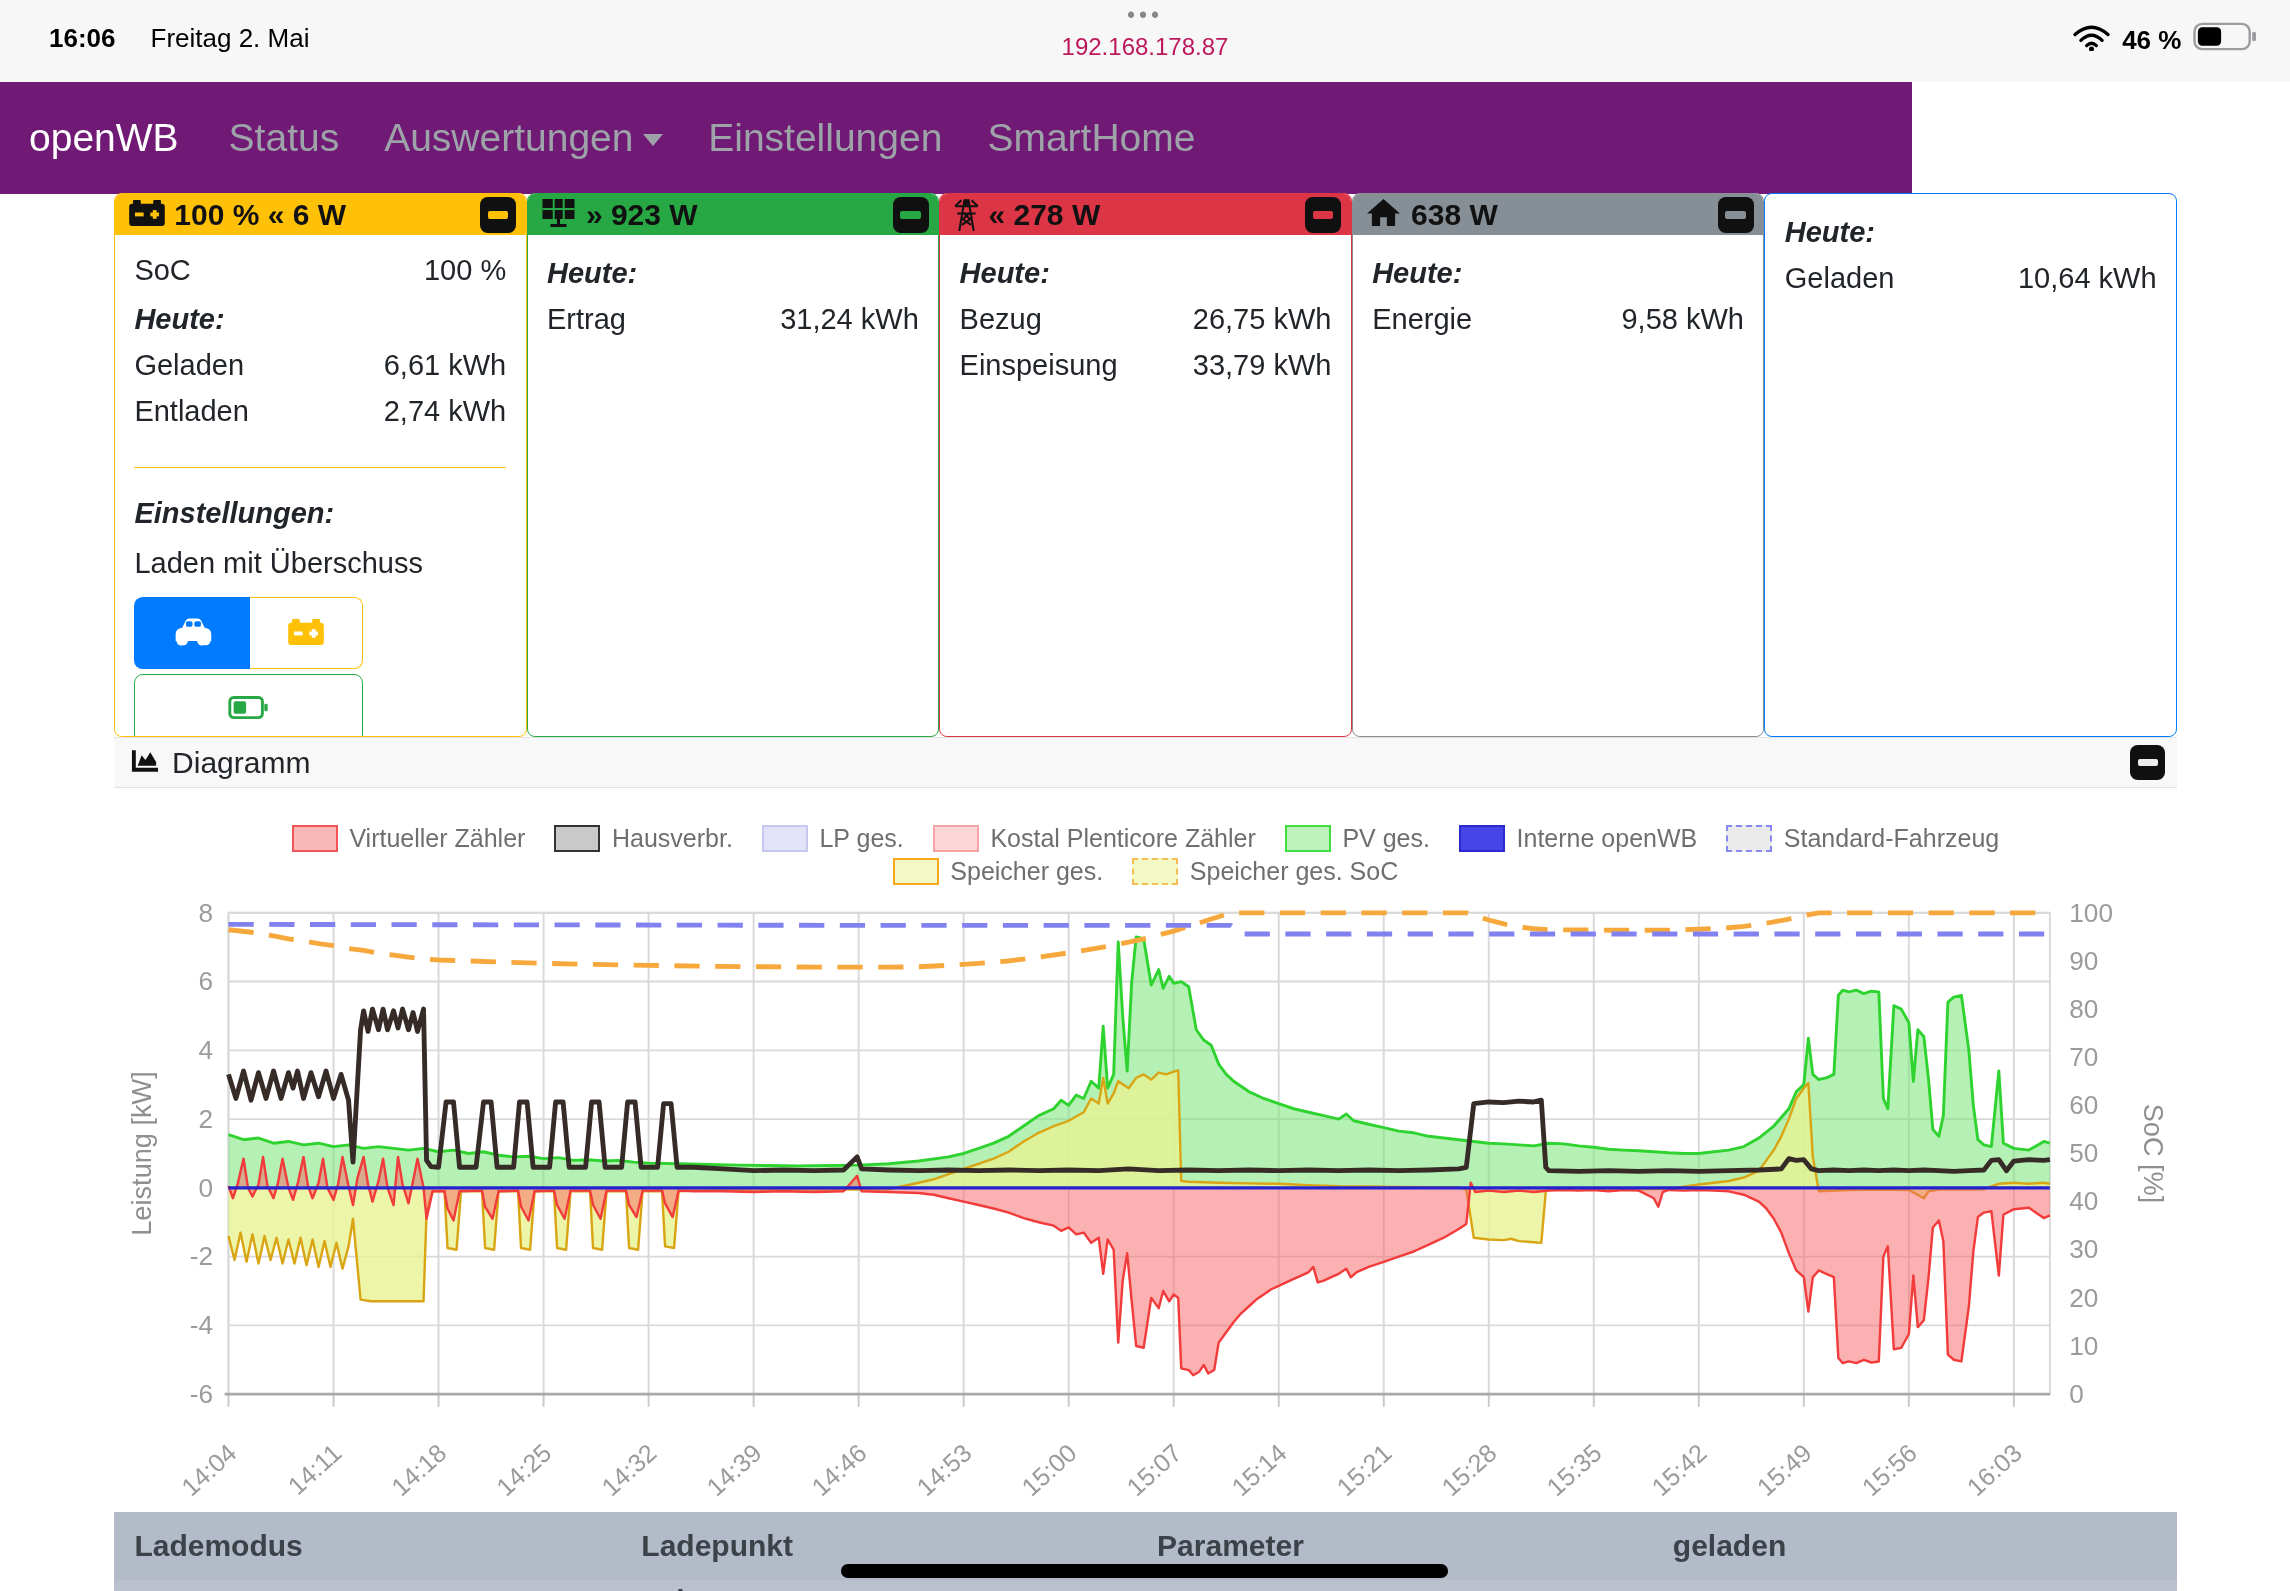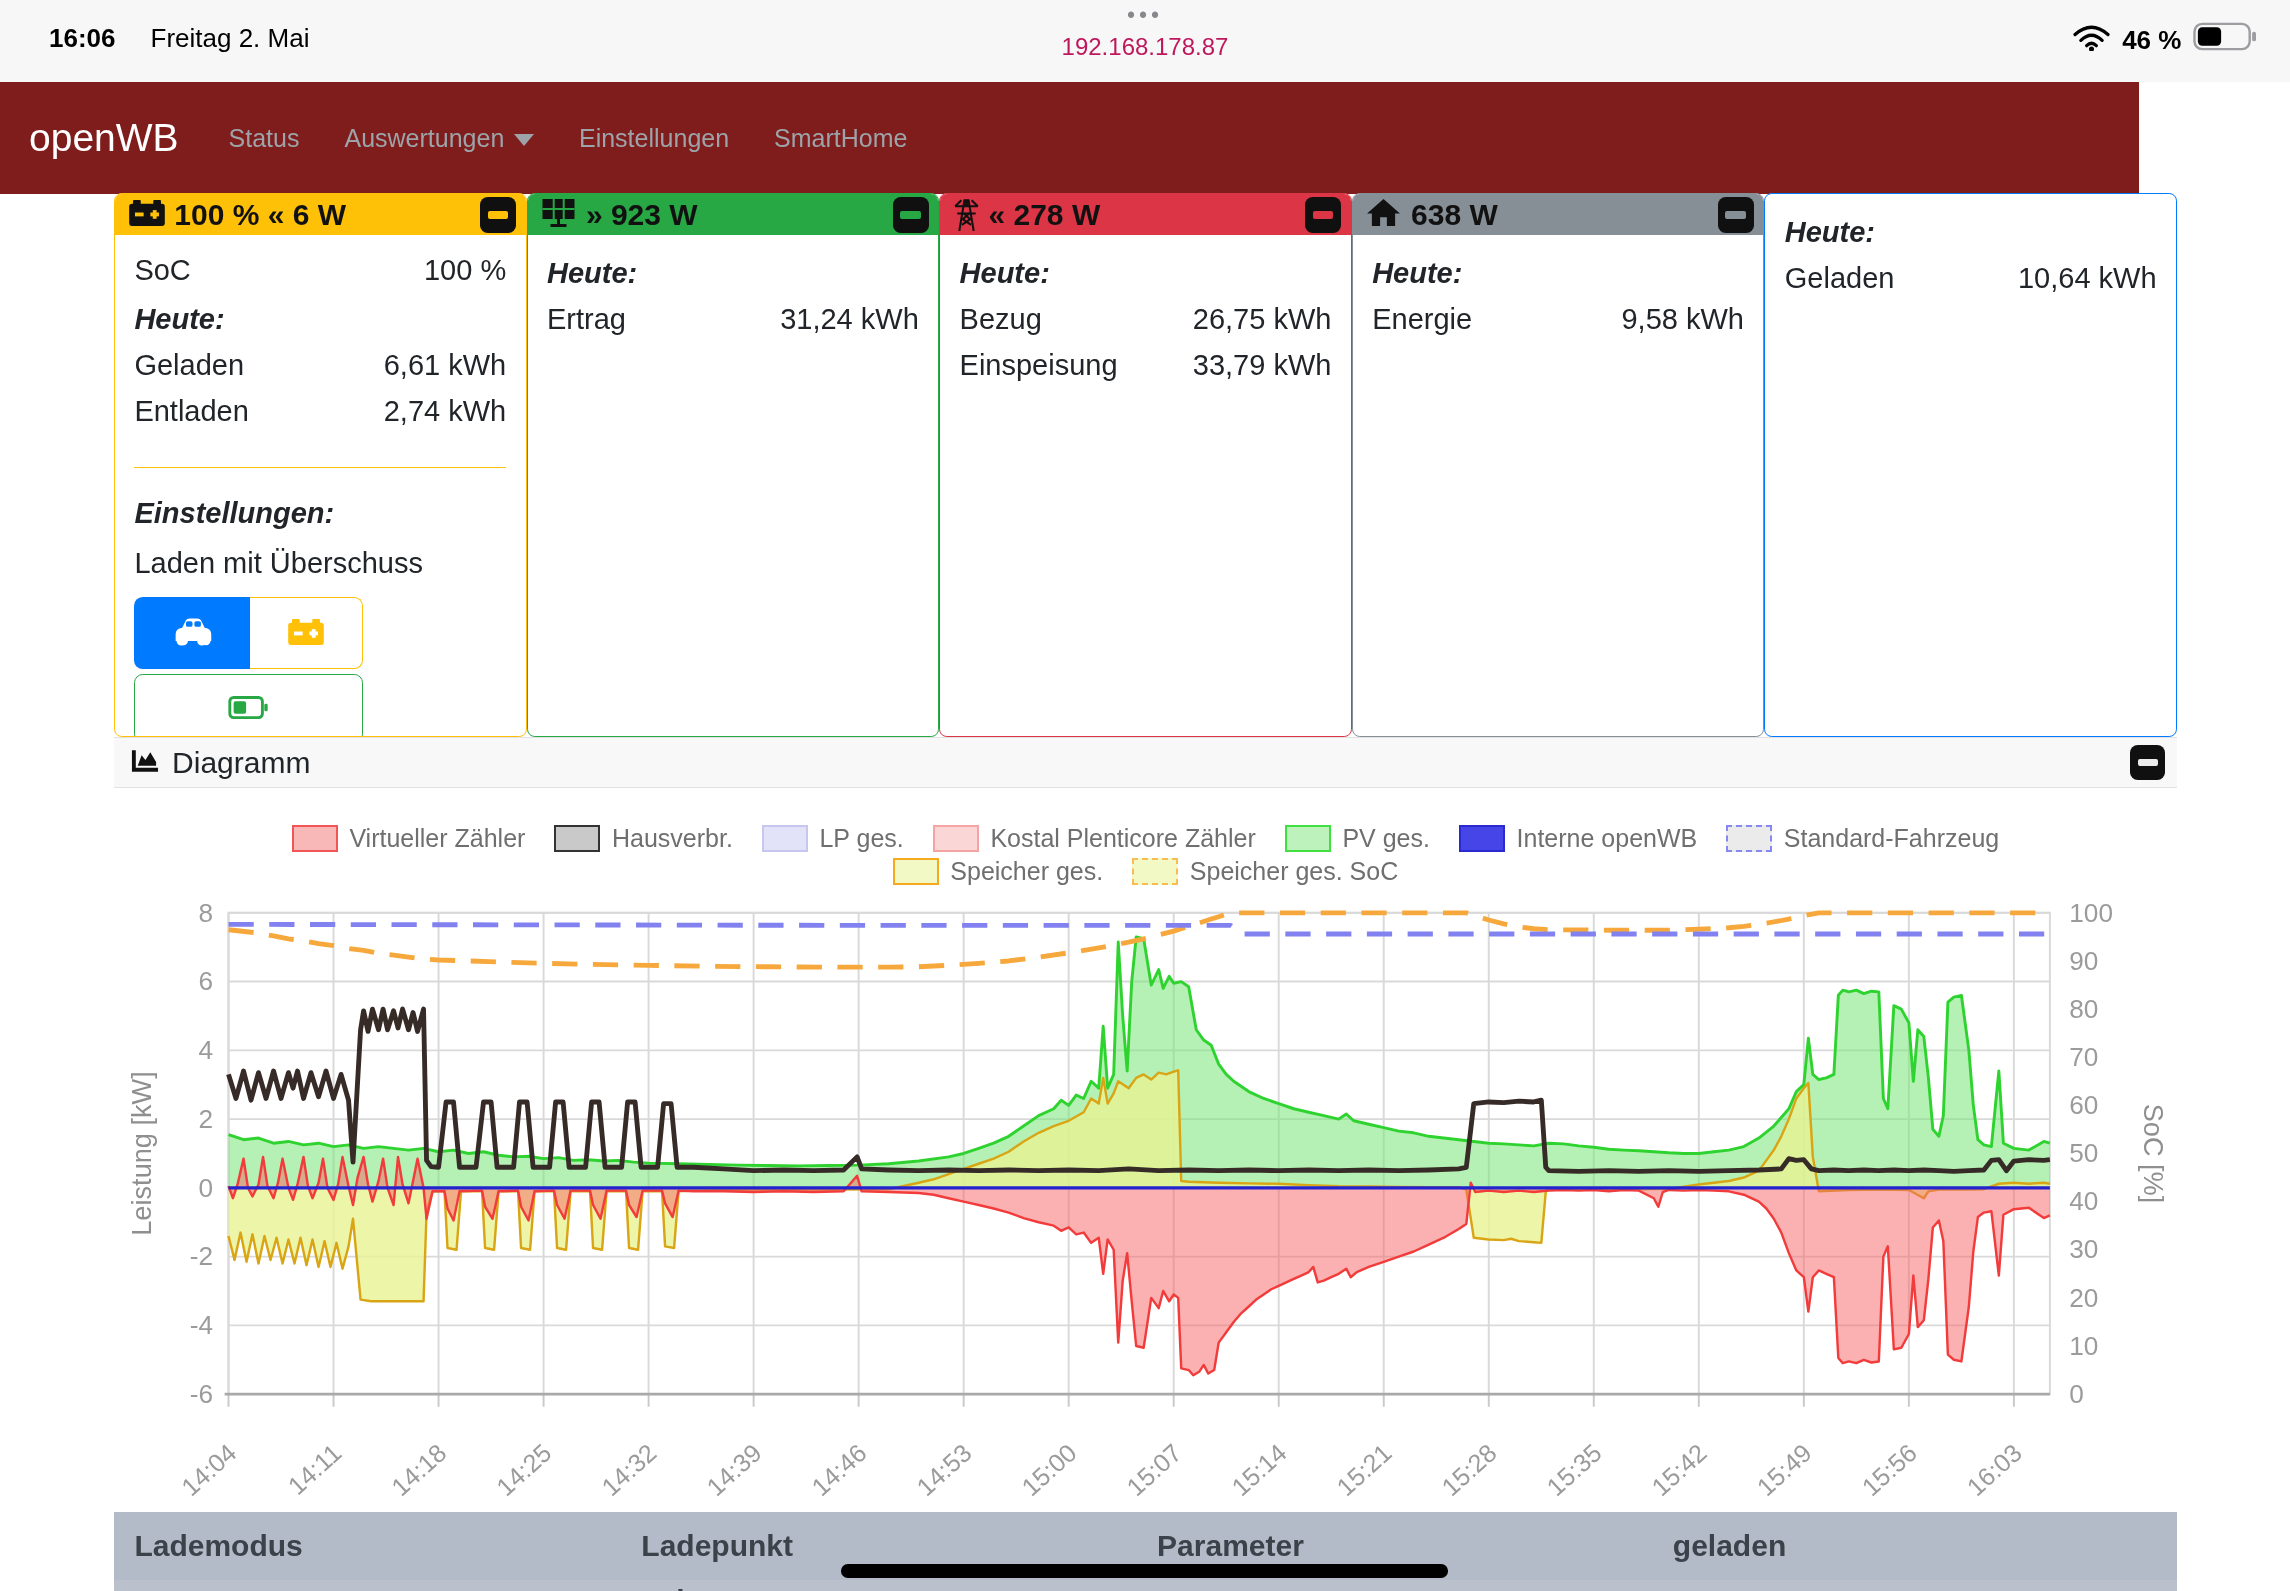--- a/index.html
+++ b/index.html
@@ -6,23 +6,23 @@
     font-family:"Liberation Sans","DejaVu Sans",sans-serif;color:#212529;}
   
   .statusbar{position:absolute;left:0;top:0;width:2290px;height:82px;background:#f7f7f8;}
   .sb-left{position:absolute;left:49px;top:23px;font-size:26px;display:flex;gap:35px;color:#000;}
   .sb-time{font-weight:700;}
   .sb-center{position:absolute;left:0;top:0;width:100%;text-align:center;}
   .sb-dots{font-size:23px;letter-spacing:3.9px;color:#87878c;margin-top:3.9px;line-height:23px;}
   .sb-url{font-size:24px;color:#be185d;margin-top:5.8px;}
   .sb-right{position:absolute;right:33px;top:21.3px;display:flex;align-items:center;gap:11.6px;font-size:26px;color:#000;font-weight:bold;}
   
-  .navbar{position:absolute;left:0;top:82px;width:2139px;height:112px;background:#7f1d1d;display:flex;align-items:center;padding:0 0 0 29px;box-sizing:border-box;}
+  .navbar{position:absolute;left:0;top:82px;width:1912px;height:112px;background:#701a75;display:flex;align-items:center;padding:0 0 0 29px;box-sizing:border-box;}
   .brand{color:#fff;font-size:39px;margin-right:50px;cursor:pointer;}
-  .nav-item{color:#9da3a8;font-size:25px;margin-right:45px;cursor:pointer;display:flex;align-items:center;gap:9.7px;}
+  .nav-item{color:#9da3a8;font-size:39px;margin-right:45px;cursor:pointer;display:flex;align-items:center;gap:9.7px;}
   .caret{width:0;height:0;border-left:10.7px solid transparent;border-right:10.7px solid transparent;border-top:12.6px solid #9da3a8;display:inline-block;margin-top:3.9px;}
   
   .cards{position:absolute;left:114px;top:193px;width:2063px;height:544px;display:flex;}
   .card{flex:1 1 0;border:1.9px solid var(--accent);border-radius:7.8px;background:#fff;display:flex;flex-direction:column;overflow:hidden;box-sizing:border-box;}
   .card-head{height:41px;background:var(--accent);display:flex;align-items:center;padding:0 9.7px 0 13.6px;gap:9.7px;flex:0 0 auto;}
   .htext{font-size:30px;font-weight:600;color:#111;white-space:nowrap;flex:1 1 auto;}
   .collapse-btn{width:36px;height:36px;background:#101010;border-radius:7.8px;position:relative;cursor:pointer;flex:0 0 auto;}
   .collapse-btn .bar{position:absolute;left:7.8px;top:14.6px;width:20.4px;height:7.8px;border-radius:1.9px;background:var(--accent);}
   .card-body{padding:11.6px 19.4px 7.8px 19.4px;font-size:29px;line-height:46px;flex:1 1 auto;}
   .krow{display:flex;justify-content:space-between;}

